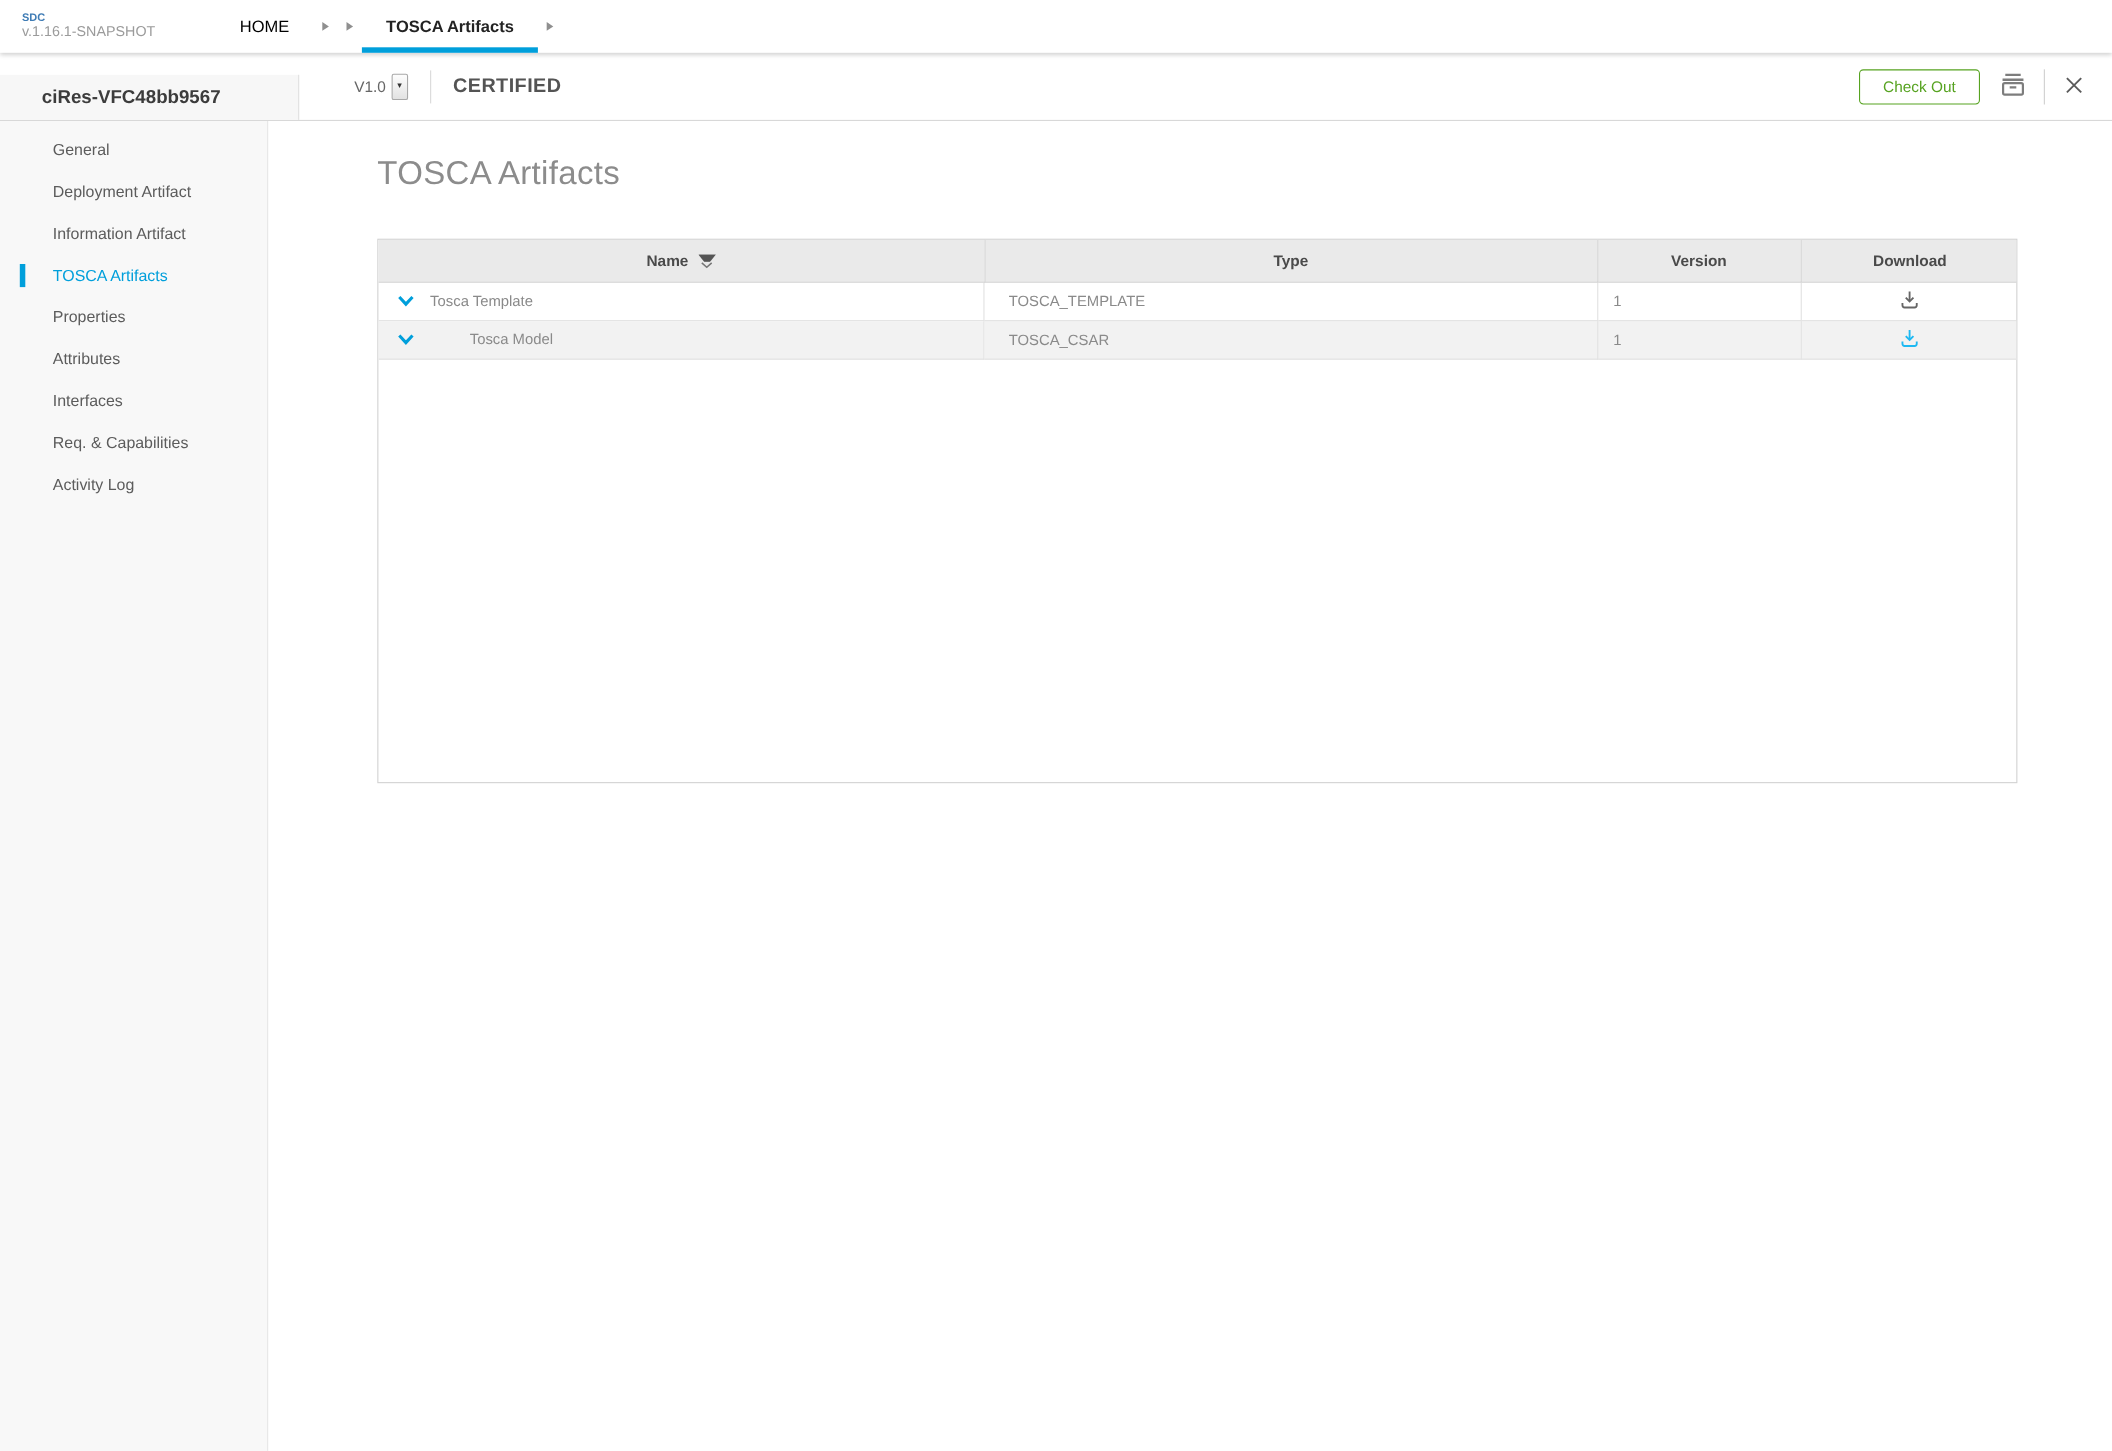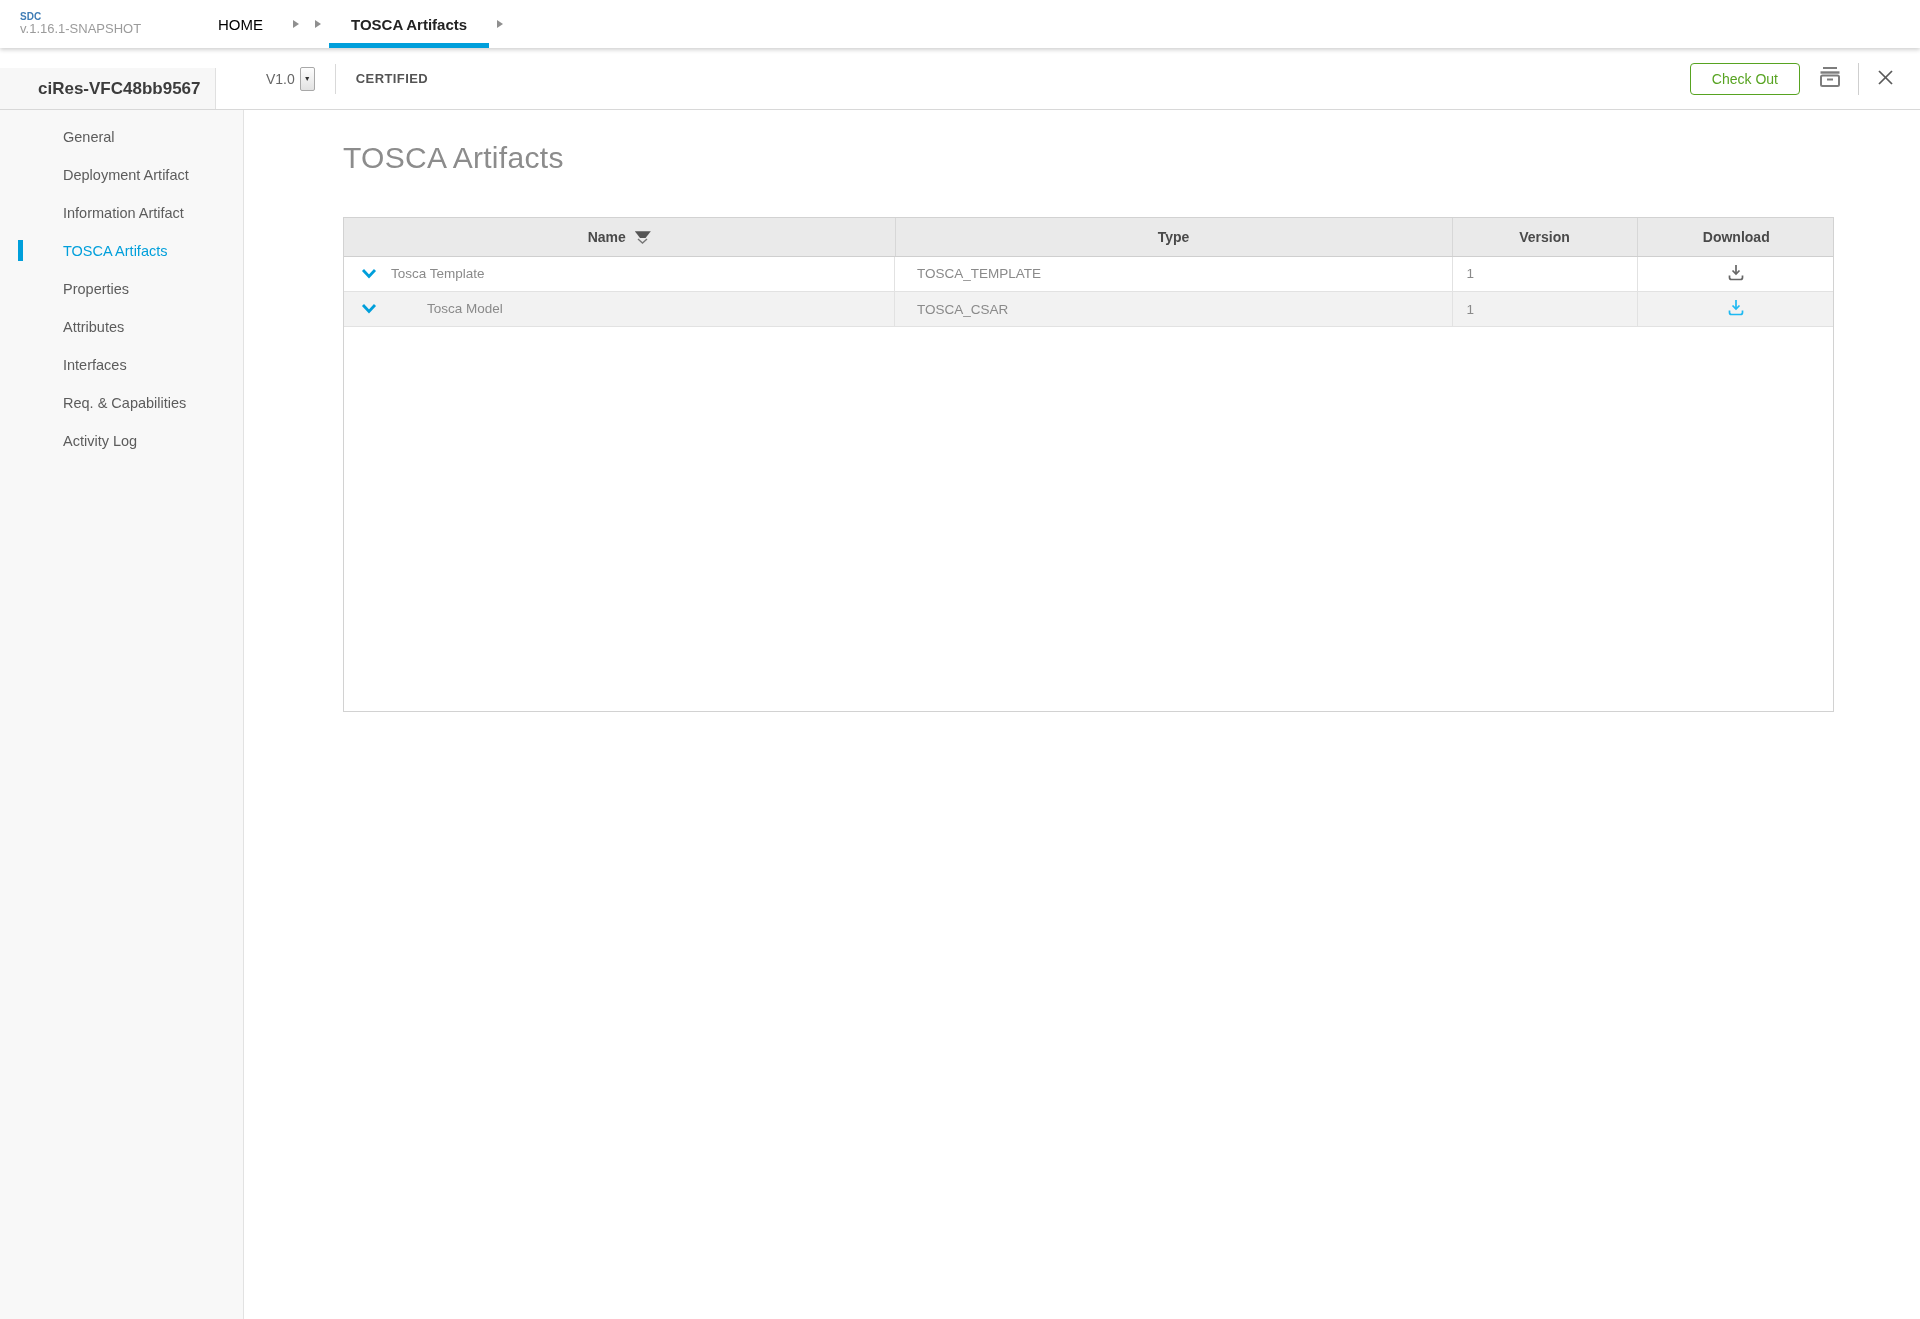--- a/index.html
+++ b/index.html
@@ -22,43 +22,43 @@
   .tab{display:flex;align-items:center;padding:0 22px;font-size:15px;color:#000000;
     position:relative;cursor:pointer;white-space:nowrap;}
   .tab.active{color:#232323;font-weight:700;}
   .tab.active::after{content:'';position:absolute;left:0;right:0;bottom:0;height:5px;
     background:var(--accent-blue);}
   .crumb-arrow{align-self:center;margin:0 7px;display:flex;}
 
   
   .subheader{position:absolute;top:48px;left:0;width:1920px;height:62px;background:#fff;
     border-bottom:1px solid #d8d8d8;display:flex;z-index:10;}
-  .entity-cell{width:216px;background:#f7f7f7;border-right:1px solid #e0e0e0;
+  .entity-cell{width:272px;background:#f7f7f7;border-right:1px solid #e0e0e0;
     display:flex;align-items:center;padding-left:38px;margin-top:20px;}
   .entity-name{font-size:17px;font-weight:700;color:#3c3c3c;}
   .subheader-main{flex:1;display:flex;align-items:center;padding-right:26px;}
   .version-box{margin-left:50px;display:flex;align-items:center;font-size:14px;color:#666;}
   .version-spinner{width:15px;height:24px;margin-left:5px;border:1px solid #a8a8a8;border-radius:2px;
     background:linear-gradient(#fdfdfd,#e2e2e2);display:flex;align-items:center;justify-content:center;
     font-size:7px;color:#333;cursor:pointer;}
   .vdiv{width:1px;height:30px;background:#d9d9d9;margin:0 20px;}
-  .state-label{font-size:13px;font-weight:700;color:#545454;letter-spacing:.4px;}
+  .state-label{font-size:18px;font-weight:700;color:#545454;letter-spacing:.4px;}
   .flex-spacer{flex:1;}
   .checkout-btn{border:1px solid var(--button-green);color:var(--button-green);background:#fff;
     font-size:14px;padding:7px 21px;border-radius:4px;cursor:pointer;
     font-family:"Liberation Sans", sans-serif;}
   .icon-btn{background:none;border:none;cursor:pointer;display:flex;align-items:center;color:#7d7d7d;}
   .printer-btn{margin-left:18px;}
   .vdiv-right{width:1px;height:32px;background:#cfcfcf;margin:0 18px 0 16px;}
   .close-btn{color:#5a5a5a;}
 
   
   .sidebar{position:absolute;top:110px;left:0;bottom:0;width:244px;background:#f8f8f8;
     border-right:1px solid #e2e2e2;padding-top:8px;}
-  .side-item{position:relative;height:38px;display:flex;align-items:center;padding-left:63px;
+  .side-item{position:relative;height:38px;display:flex;align-items:center;padding-left:48px;
     font-size:14.5px;color:#5c5c5c;cursor:pointer;}
   .side-item.active{color:var(--accent-blue);}
   .side-item.active::before{content:'';position:absolute;left:18px;top:8px;width:5px;height:21px;
     background:var(--accent-blue);}
 
   
   .main{position:absolute;top:110px;left:244px;right:0;bottom:0;background:#fff;}
   .page-title{position:absolute;top:31px;left:99px;font-size:30px;font-weight:300;color:#8c8c8c;
     letter-spacing:.3px;}
   .table-wrap{position:absolute;left:99px;top:107px;width:1491px;height:495px;

